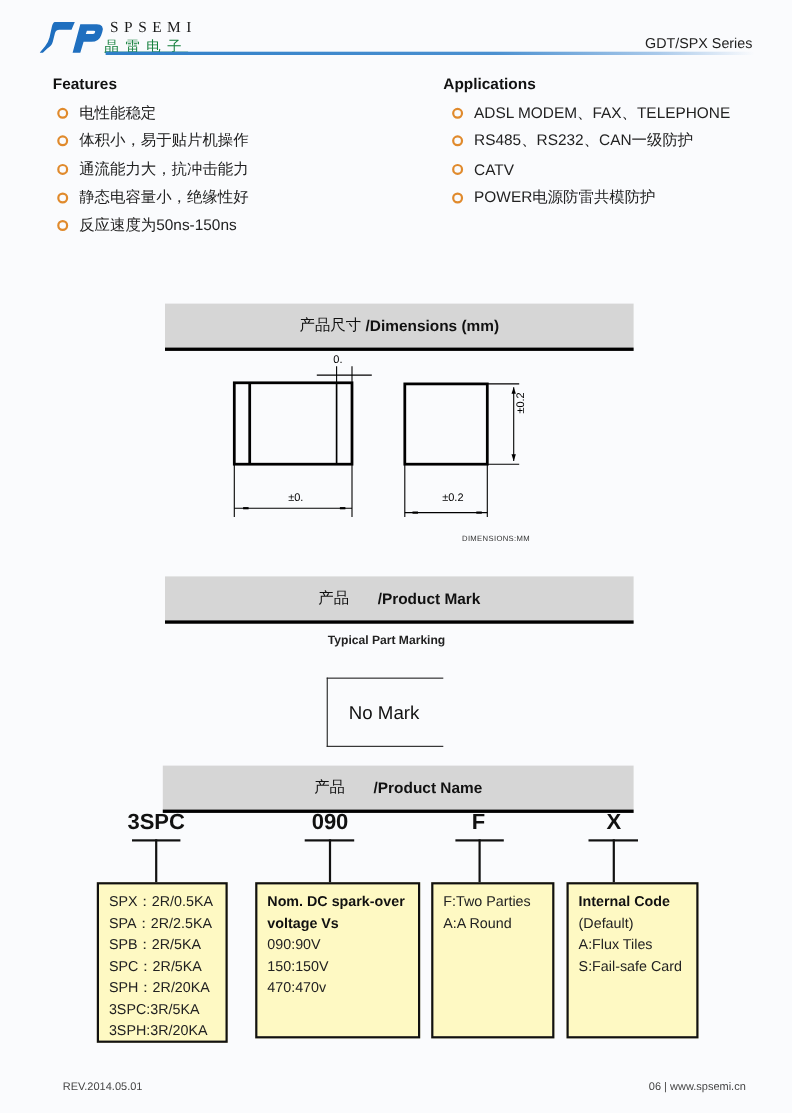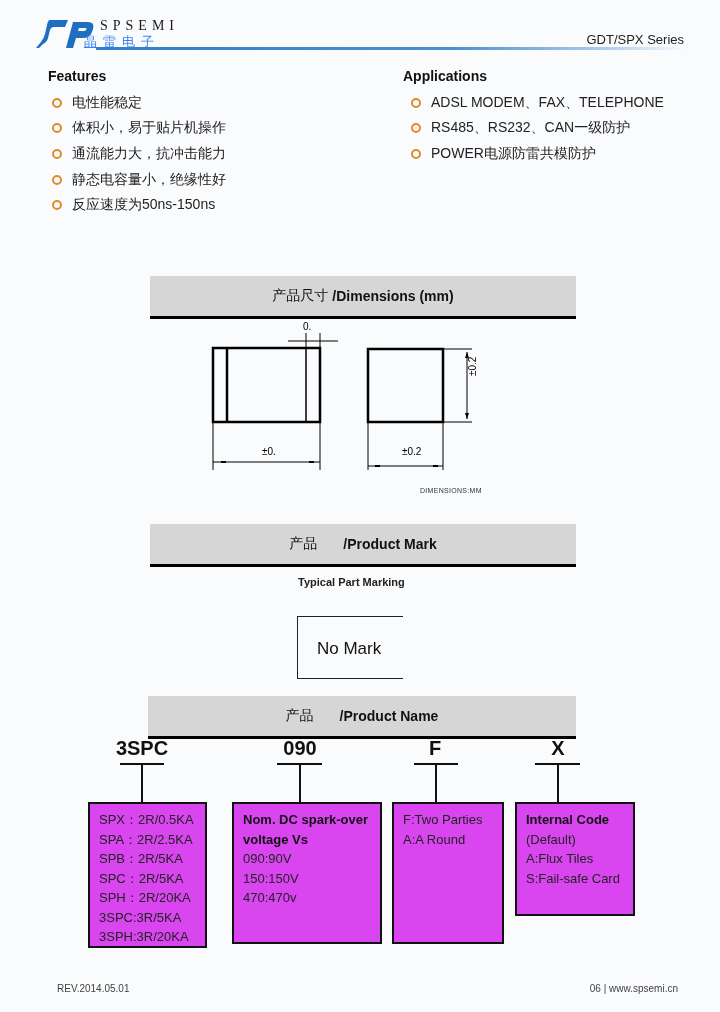--- a/index.html
+++ b/index.html
@@ -2,21 +2,21 @@
 <html><head>
 <meta charset="utf-8">
 <style>
   * { box-sizing: border-box; margin: 0; padding: 0; }
   html, body { width: 720px; height: 1012px; background: #fafbfd; overflow: hidden; }
   body { position: relative; font-family: "Liberation Sans", "DejaVu Sans", sans-serif; color: #111; }
 
   
   .logo { position: absolute; left: 36px; top: 18px; width: 60px; height: 32px; }
   .brand-en { position: absolute; left: 100px; top: 18px; font-family: "Liberation Serif", "DejaVu Serif", serif; font-size: 14px; letter-spacing: 5px; color: #1a1a1a; }
-  .brand-cn { position: absolute; left: 84px; top: 33px; font-family: "DejaVu Sans", sans-serif; font-size: 13px; letter-spacing: 6px; color: #3b82f6; text-decoration: underline; }
+  .brand-cn { position: absolute; left: 95px; top: 33px; font-family: "DejaVu Sans", sans-serif; font-size: 13px; letter-spacing: 6px; color: #15803d; text-decoration: underline; }
   .header-line { position: absolute; left: 96px; top: 47px; width: 590px; height: 3px;
     background: linear-gradient(to right, #2f7fc8 0%, #4b90d0 60%, #a9c9ea 85%, rgba(250,251,253,0) 100%); }
   .series { position: absolute; right: 36px; top: 32px; font-size: 13px; color: #222; }
 
   
   .section-title { position: absolute; font-weight: bold; font-size: 14px; color: #111; text-align: center; }
   .bullet-list { position: absolute; list-style: none; }
   .bullet-list li { display: flex; align-items: center; height: 25.6px; font-size: 14px; color: #222; }
   .bullet { display: inline-block; width: 10px; height: 10px; border: 2.5px solid #e08a2c; border-radius: 50%; margin-right: 10px; flex: 0 0 auto; }
 
@@ -35,21 +35,21 @@
   .mark-box { position: absolute; left: 297px; top: 616px; width: 106px; height: 63px; text-align: right; }
   .mark-box .bl { position: absolute; left: 0; top: 0; width: 1px; height: 63px; background: #222; }
   .mark-box .bt { position: absolute; left: 0; top: 0; width: 106px; height: 1px; background: #222; }
   .mark-box .bb { position: absolute; left: 0; bottom: 0; width: 106px; height: 1px; background: #222; }
   .mark-box .btxt { position: absolute; left: 20px; top: 23px; font-size: 17px; color: #111; }
 
   
   .code { position: absolute; font-weight: bold; font-size: 20px; color: #111; text-align: center; }
   .code-line { position: absolute; height: 1.5px; background: #111; }
   .code-stem { position: absolute; width: 1.5px; background: #111; }
-  .pbox { position: absolute; border: 2px solid #111; background: #d946ef; padding: 6px 9px; }
+  .pbox { position: absolute; border: 2px solid #111; background: #fef9c3; padding: 6px 9px; }
   .pbox .row { font-size: 13px; line-height: 19.5px; color: #222; white-space: nowrap; }
   .pbox .row.b { font-weight: bold; color: #111; }
 
   
   .rev { position: absolute; left: 37px; top: 983px; font-size: 10px; color: #444; padding-left: 20px; }
   .site { position: absolute; right: 42px; top: 983px; font-size: 10px; color: #444; }
 </style>
 </head>
 <body>
 
@@ -91,20 +91,24 @@
   <li>
       <span class="bullet"></span>
       <span>ADSL MODEM、FAX、TELEPHONE</span>
     </li>
   <li>
       <span class="bullet"></span>
       <span>RS485、RS232、CAN一级防护</span>
     </li>
   <li>
       <span class="bullet"></span>
+      <span>CATV</span>
+    </li>
+  <li>
+      <span class="bullet"></span>
       <span>POWER电源防雷共模防护</span>
     </li>
 </ul>
 
 <div class="banner" style="left:150px; top:276px; width:426px;">
   <span class="cn">产品尺寸</span>
     <span>/Dimensions (mm)</span>
 </div>
 
 <svg class="drawing" viewBox="200 315 320 185" style="left:200px; top:315px;">
@@ -194,21 +198,21 @@
   <div class="row">090:90V</div>
   <div class="row">150:150V</div>
   <div class="row">470:470v</div>
 </div>
 
 <div class="pbox" style="left:392px; top:802px; width:112px; height:142px;">
   <div class="row">F:Two Parties</div>
   <div class="row">A:A Round</div>
 </div>
 
-<div class="pbox" style="left:515px; top:802px; width:120px; height:114px;">
+<div class="pbox" style="left:515px; top:802px; width:120px; height:142px;">
   <div class="row b">Internal Code</div>
   <div class="row">(Default)</div>
   <div class="row">A:Flux Tiles</div>
   <div class="row">S:Fail-safe Card</div>
 </div>
 
 <div class="rev">REV.2014.05.01</div>
 <div class="site">06 | www.spsemi.cn</div>
 
 </body></html>

